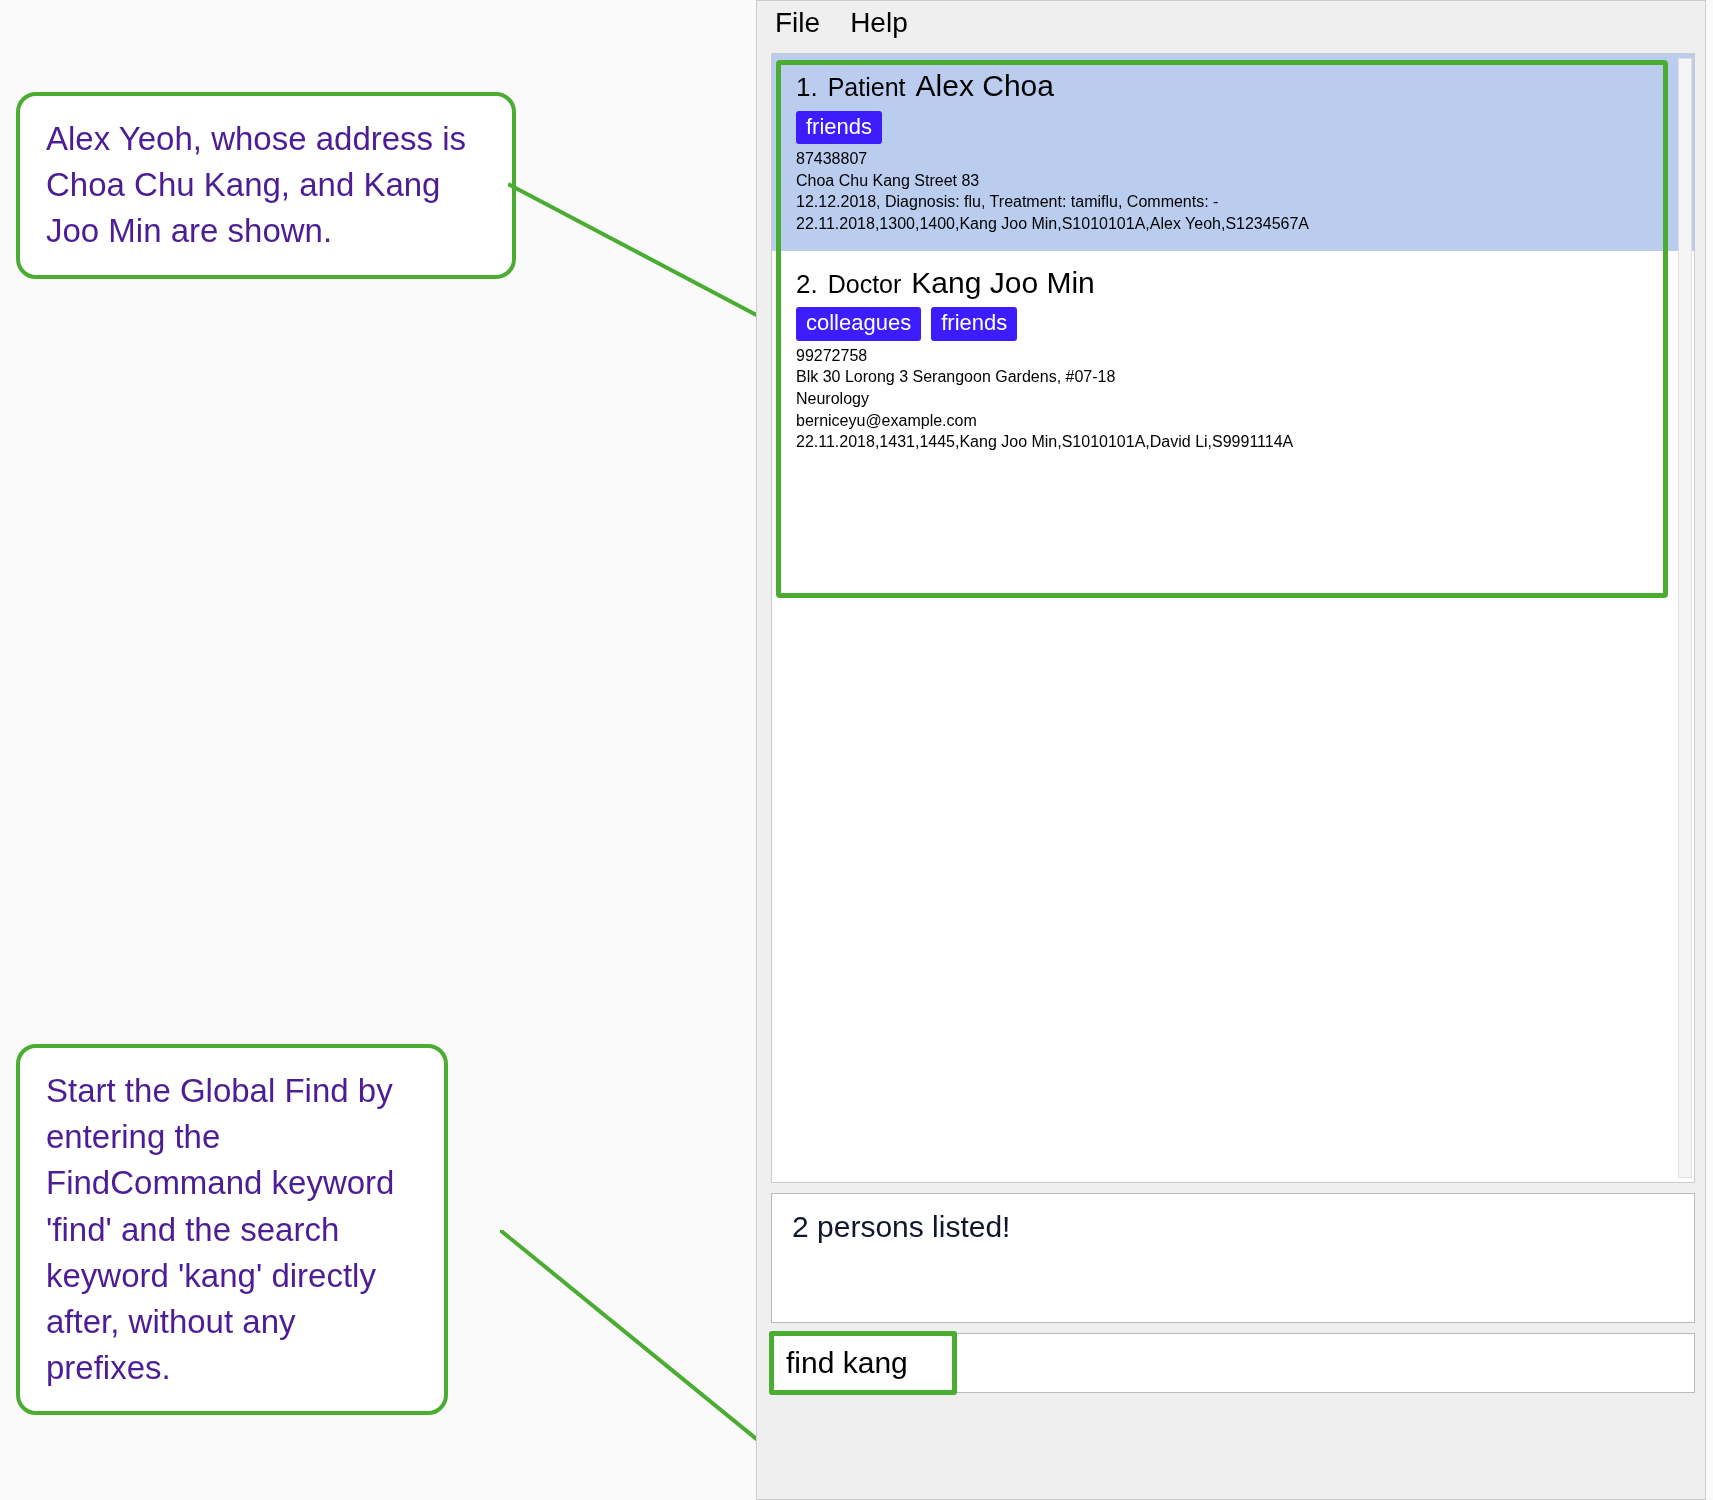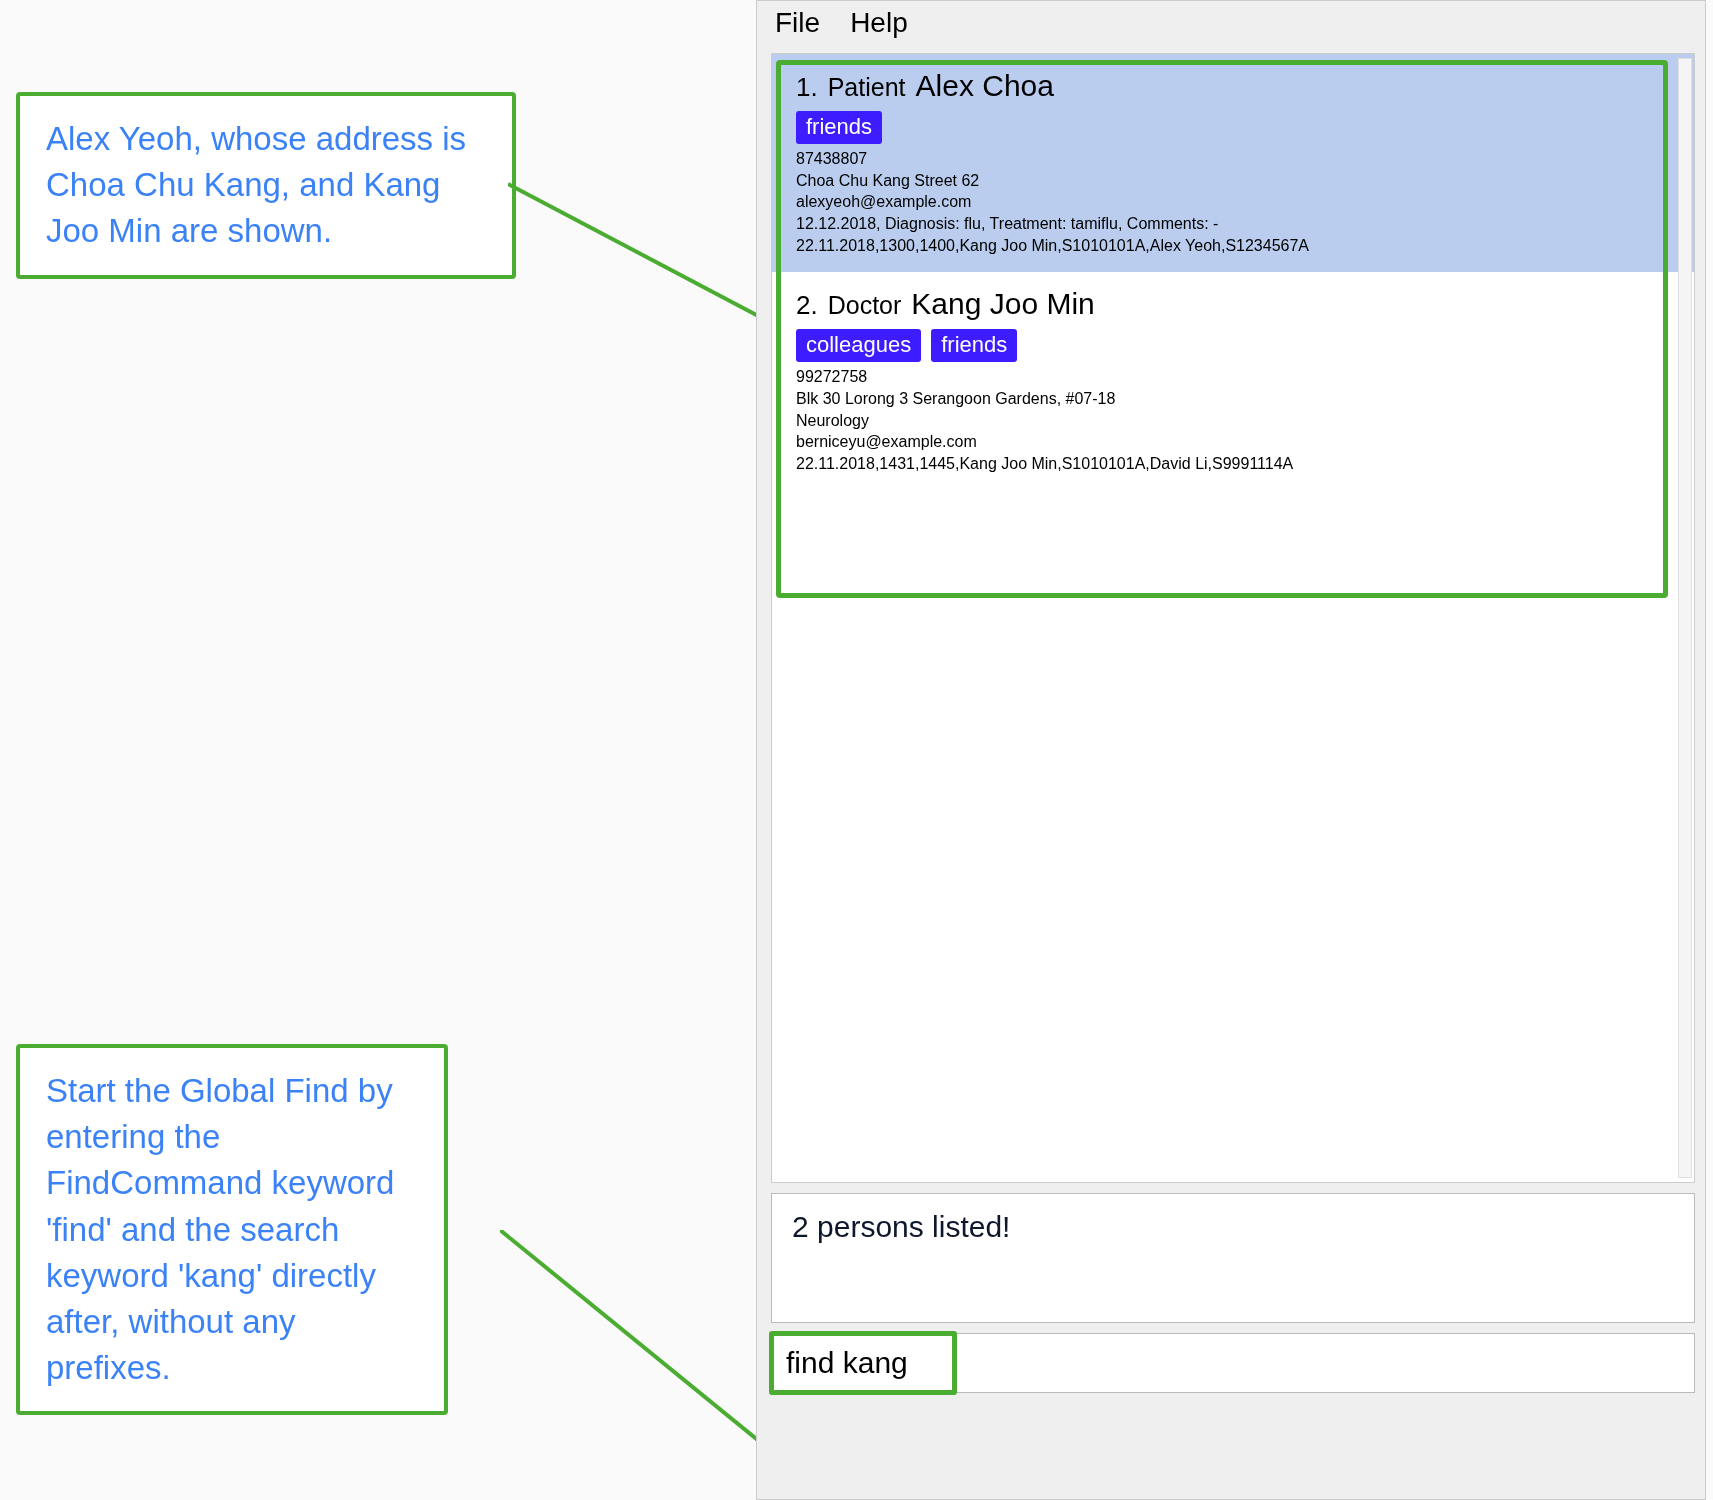--- a/index.html
+++ b/index.html
@@ -134,23 +134,23 @@
       top: -2px;
       width: 188px;
       height: 64px;
       border: 5px solid #4aac31;
       border-radius: 3px;
       pointer-events: none;
     }
     .callout {
       position: absolute;
       border: 4px solid #4aac31;
-      border-radius: 4px;
+      border-radius: 20px;
       padding: 20px 26px;
-      color: #3b82f6;
+      color: #4c1d95;
       font-size: 33px;
       line-height: 1.4;
       background: #fff;
       max-width: 520px;
     }
     .callout-1 {
       left: 16px;
       top: 92px;
       width: 500px;
     }
@@ -196,22 +196,21 @@
     <div class="person-card selected">
       <div class="person-header">
         <span class="person-index">1.</span>
         <span class="person-role">Patient</span>
         <span class="person-name">Alex Choa</span>
       </div>
       <div class="tag-row">
         <span class="tag">friends</span>
       </div>
       <div class="detail-line">87438807</div>
-      <div class="detail-line">Choa Chu Kang Street 62</div>
-      <div class="detail-line">alexyeoh@example.com</div>
+      <div class="detail-line">Choa Chu Kang Street 83</div>
       <div class="detail-line">12.12.2018, Diagnosis: flu, Treatment: tamiflu, Comments: -</div>
       <div class="detail-line">22.11.2018,1300,1400,Kang Joo Min,S1010101A,Alex Yeoh,S1234567A</div>
     </div>
 
     <div class="person-card">
       <div class="person-header">
         <span class="person-index">2.</span>
         <span class="person-role">Doctor</span>
         <span class="person-name">Kang Joo Min</span>
       </div>

